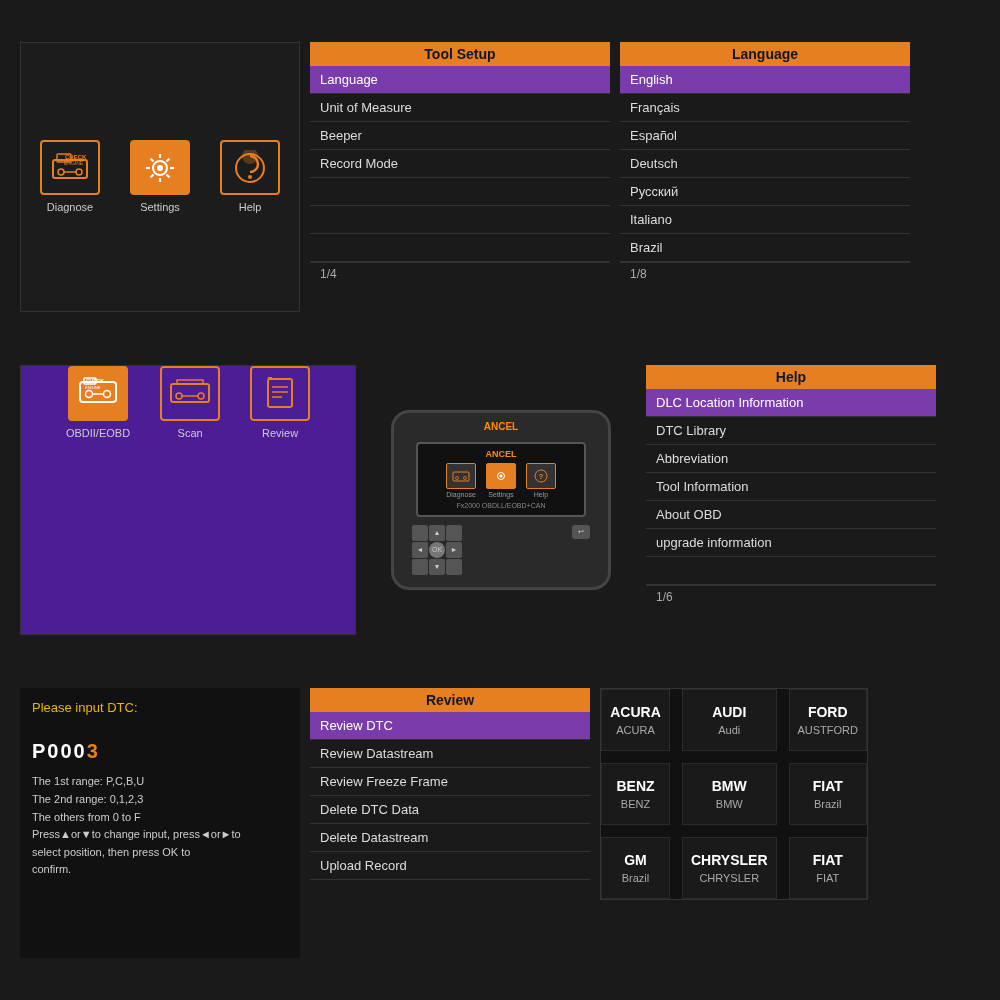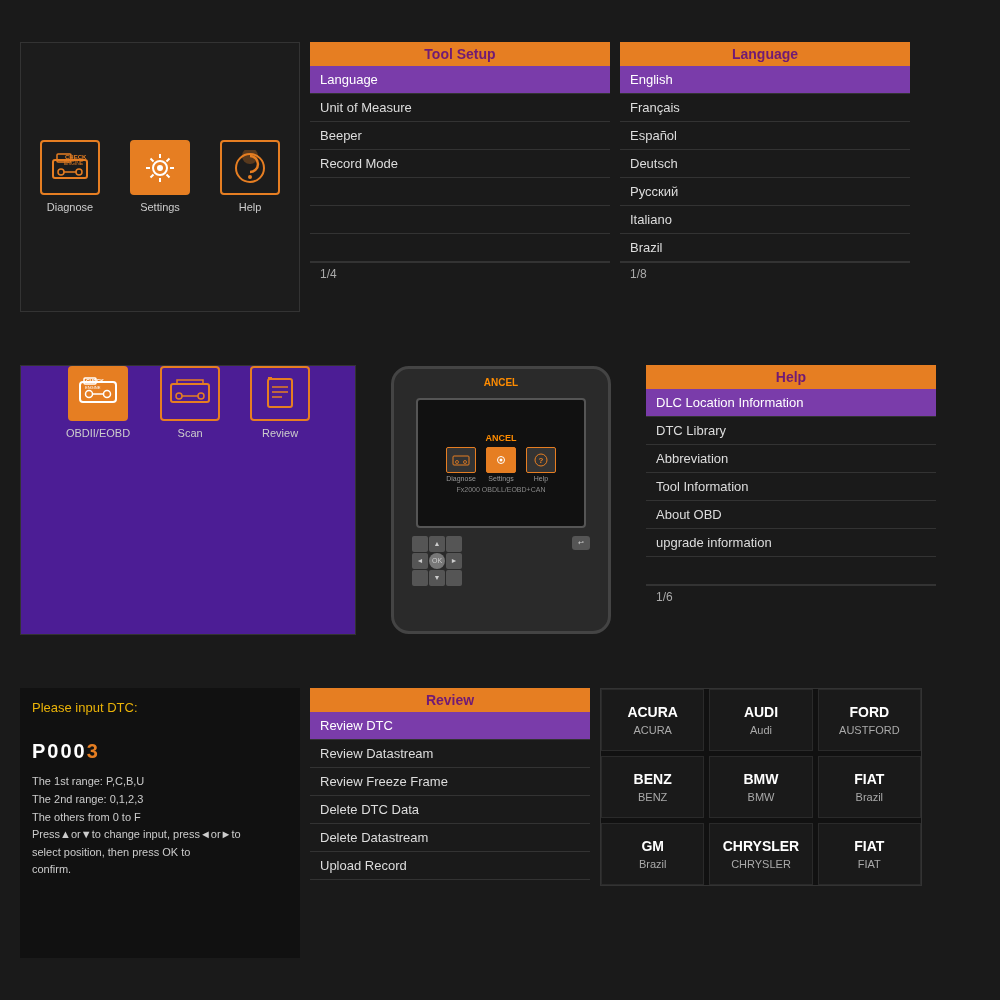--- a/index.html
+++ b/index.html
@@ -73,21 +73,21 @@
       font-size: 11px;
       text-align: center;
     }
 
     
     .tool-setup-panel {
       width: 300px;
     }
     .panel-header {
       background: #e67e22;
-      color: #701a75;
+      color: #0f172a;
       text-align: center;
       font-weight: bold;
       font-size: 14px;
       padding: 4px 8px;
     }
     .panel-row {
       border-bottom: 1px solid #333;
       padding: 6px 10px;
       color: #ddd;
       font-size: 13px;
@@ -128,21 +128,21 @@
     
     .device-container {
       width: 270px;
       height: 270px;
       display: flex;
       align-items: center;
       justify-content: center;
     }
     .device {
       width: 220px;
-      height: 268px;
+      height: 180px;
       background: #2a2a2a;
       border-radius: 18px;
       border: 3px solid #444;
       position: relative;
       display: flex;
       flex-direction: column;
       align-items: center;
       padding: 8px;
     }
     .device-screen {
@@ -268,25 +268,25 @@
       line-height: 1.6;
     }
 
     
     .review-panel {
       width: 280px;
     }
 
     
     .brand-panel {
-      width: 322px;
+      width: 268px;
       background: #111;
       display: grid;
       grid-template-columns: repeat(3, 1fr);
-      gap: 5px;
+      gap: 12px;
       border: 1px solid #333;
     }
     .brand-cell {
       background: #1a1a1a;
       display: flex;
       flex-direction: column;
       align-items: center;
       justify-content: center;
       padding: 14px 8px;
       border: 1px solid #2a2a2a;

